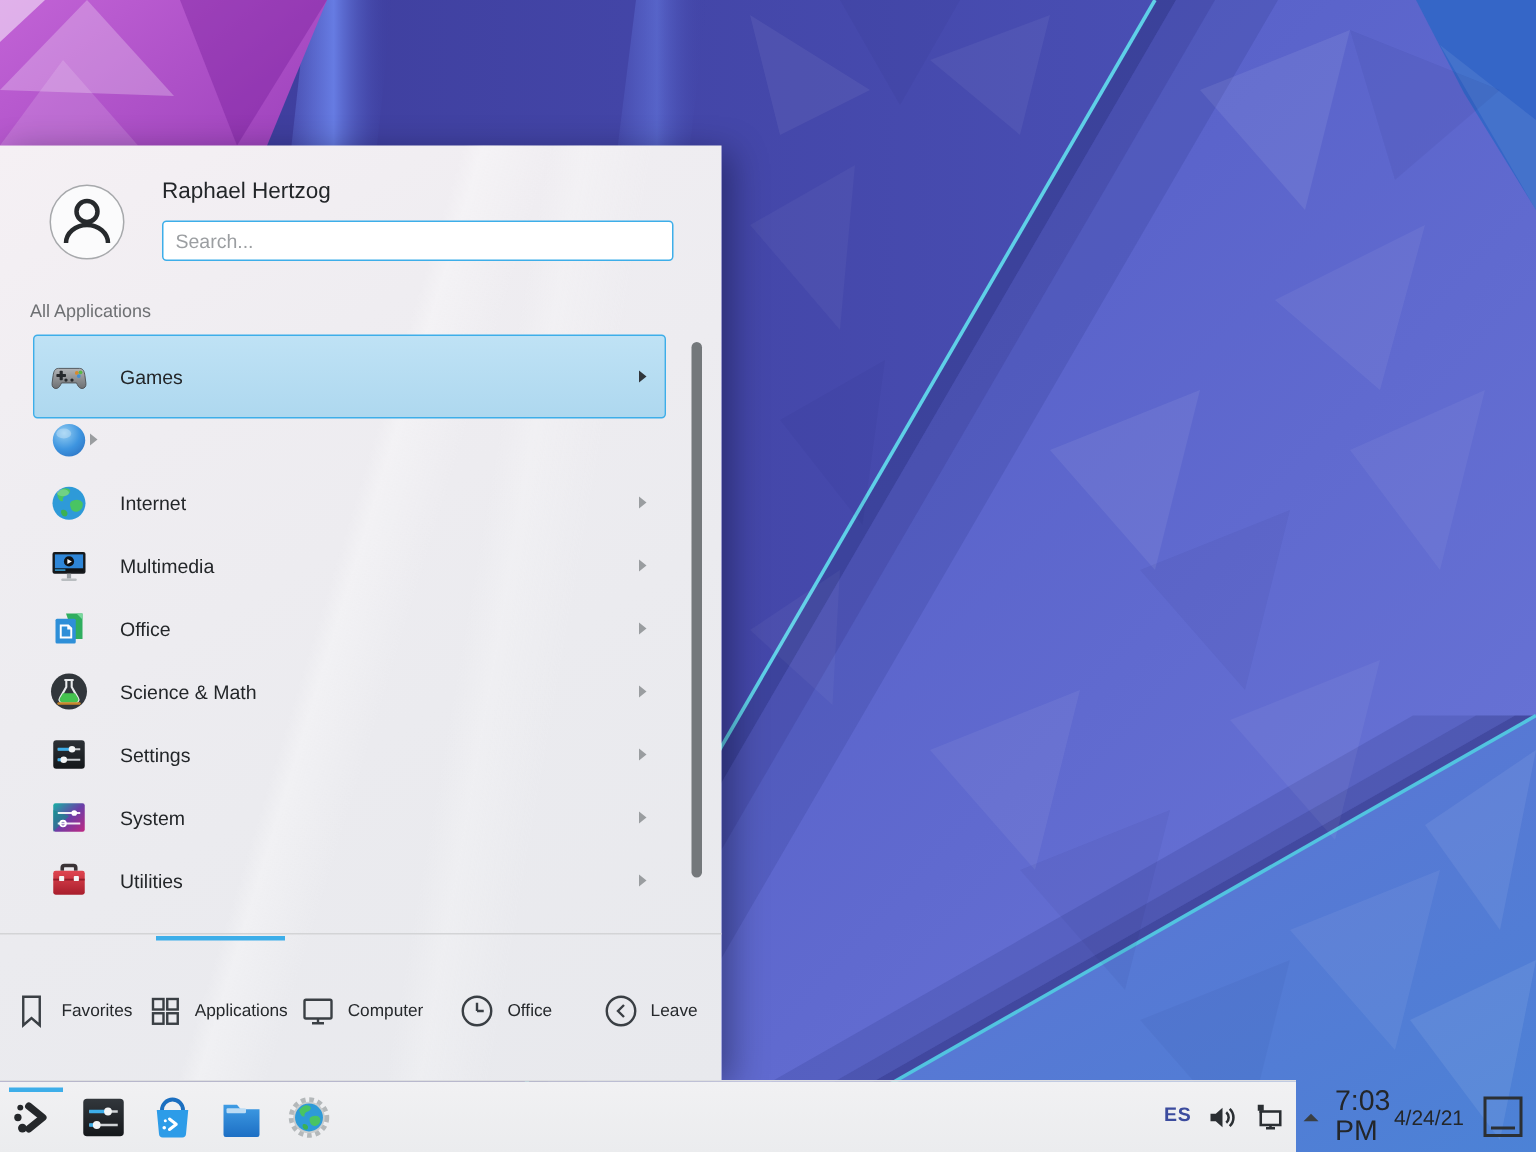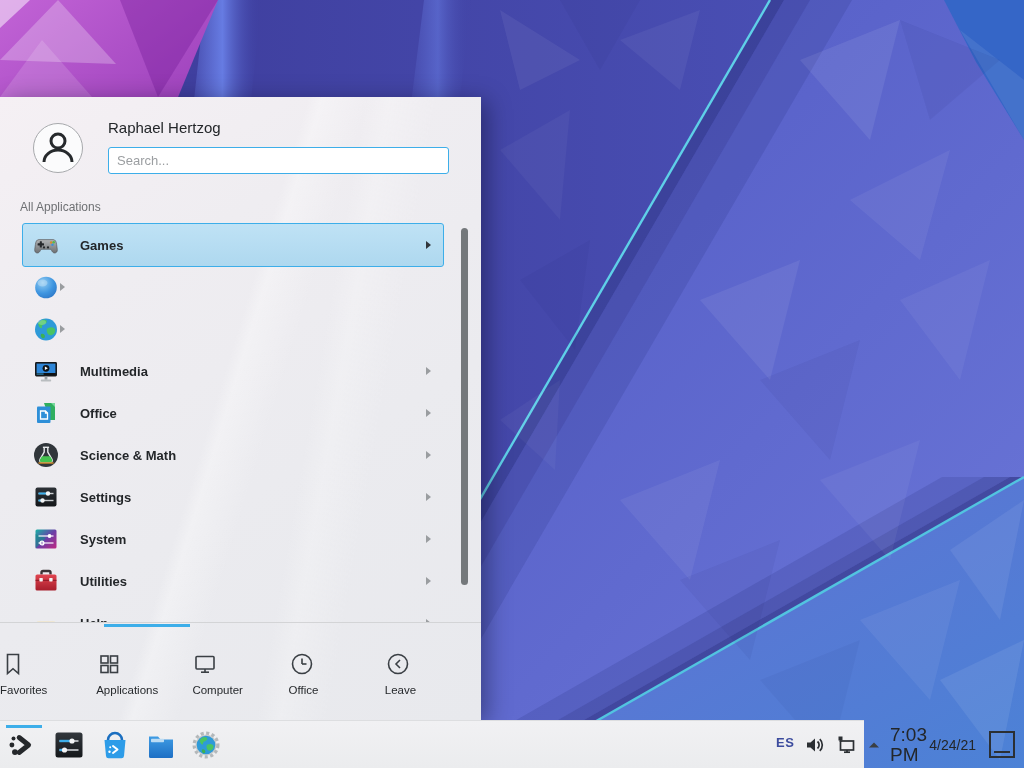--- a/index.html
+++ b/index.html
@@ -22,36 +22,36 @@
   .avatar { position:absolute; left:33px; top:26px; width:50px; height:50px; border-radius:50%;
     border:1px solid #a7a9ac; background:#fbfbfc; display:flex; align-items:center; justify-content:center; }
   .user-name { position:absolute; left:108px; top:22px; font-size:15px; color:#232629; }
   .search { position:absolute; left:108px; top:50px; width:341px; height:27px;
     border:1px solid #3daee9; border-radius:3px; background:#fff; padding:0 8px;
     font-size:13px; color:#737373; outline:none; font-family:inherit; }
   .search::placeholder { color:#9b9ea1; }
   .section-label { position:absolute; left:20px; top:103px; font-size:12px; color:#6e7073; }
 
   .cat-list { position:absolute; left:0; top:125px; width:481px; height:400px; overflow:hidden; }
-  .cat-row { position:absolute; left:22px; width:422px; height:44px; border-radius:3px;
-    display:flex; align-items:center; padding:0 12px 0 9px; border:1px solid transparent; cursor:default;font-weight:bold; }
+  .cat-row { position:absolute; left:22px; width:422px; height:56px; border-radius:3px;
+    display:flex; align-items:center; padding:0 12px 0 9px; border:1px solid transparent; cursor:default; }
   .cat-row.selected { background:linear-gradient(180deg,#bfe2f5,#aed8ef); border-color:#3daee9; }
   .cat-icon { width:28px; height:28px; flex:0 0 28px; }
   .cat-label { margin-left:20px; font-size:13px; color:#232629; flex:1 1 auto; }
   .cat-arrow { width:0; height:0; border-left:5px solid #9a9da0; border-top:4px solid transparent; border-bottom:4px solid transparent; }
   .cat-row.selected .cat-arrow { border-left-color:#31363b; }
 
   .scrollbar { position:absolute; left:461px; top:131px; width:7px; height:357px;
     background:#74787b; border-radius:4px; }
 
   .footer-sep { position:absolute; left:0; top:525px; width:481px; height:1px; background:#d3d4d6; }
   .tab-indicator { position:absolute; left:104px; top:527px; width:86px; height:3px; background:#3daee9; }
 
   .footer-tabs { position:absolute; left:0; top:530px; width:481px; height:93px; display:flex; }
-  .footer-tab { flex:1 1 0; display:flex; flex-direction:column; justify-content:center; gap:7px; cursor:default; }
+  .footer-tab { flex:1 1 0; display:flex; align-items:center; justify-content:center; gap:7px; cursor:default; }
   .footer-tab .ft-label { font-size:11.5px; color:#26292c; }
 
   
   .taskbar { position:absolute; left:0; top:720px; width:864px; height:48px;
     background:linear-gradient(180deg,#f1f1f3,#ebecee); border-top:1px solid #dddee0; }
   .tb-item { position:absolute; top:8px; width:32px; height:32px; display:flex; align-items:center; justify-content:center; }
   .tb-launcher { left:6px; }
   .tb-active-line { position:absolute; left:6px; top:4px; width:36px; height:3px; background:#3daee9; }
   .tray-text { position:absolute; left:776px; top:14px; font-size:13px; font-weight:bold; color:#3c4c9e; letter-spacing:.5px; }
   .clock { position:absolute; left:890px; top:4px; width:86px; height:40px; display:flex; align-items:center; justify-content:center; color:#232629; }
@@ -190,20 +190,21 @@
     </div>
 
     <div class="cat-row" style="top:85px">
       <svg class="cat-icon" viewBox="0 0 28 28">
         <circle cx="14" cy="14.5" r="11" fill="#2e9ad8"></circle>
         <path d="M6 8 q4-5 8-3 q2 2-1 4 q-4 1-3 4 q-3 1-4-5z" fill="#49c463"></path>
         <path d="M16 13 q5-2 7 1 q1 4-3 6 q-4 1-5-3 q-1-3 1-4z" fill="#49c463"></path>
         <path d="M9 19 q3-1 4 2 q0 3-3 2 q-2-2-1-4z" fill="#3cb152"></path>
         <ellipse cx="10" cy="7.5" rx="4" ry="2.4" fill="#ffffff" opacity=".22"></ellipse>
       </svg>
+      <span class="cat-label">Internet</span>
       <span class="cat-arrow"></span>
     </div>
 
     <div class="cat-row" style="top:127px">
       <svg class="cat-icon" viewBox="0 0 28 28">
         <rect x="3" y="5" width="22" height="14.5" rx="1.4" fill="#16191c"></rect>
         <rect x="4.6" y="6.6" width="18.8" height="9.4" fill="#2e86d8"></rect>
         <rect x="4.6" y="16" width="18.8" height="2" fill="#101315"></rect>
         <rect x="4.6" y="16.6" width="7" height="0.9" fill="#3daee9"></rect>
         <circle cx="14" cy="11.3" r="3.4" fill="#101315"></circle>

